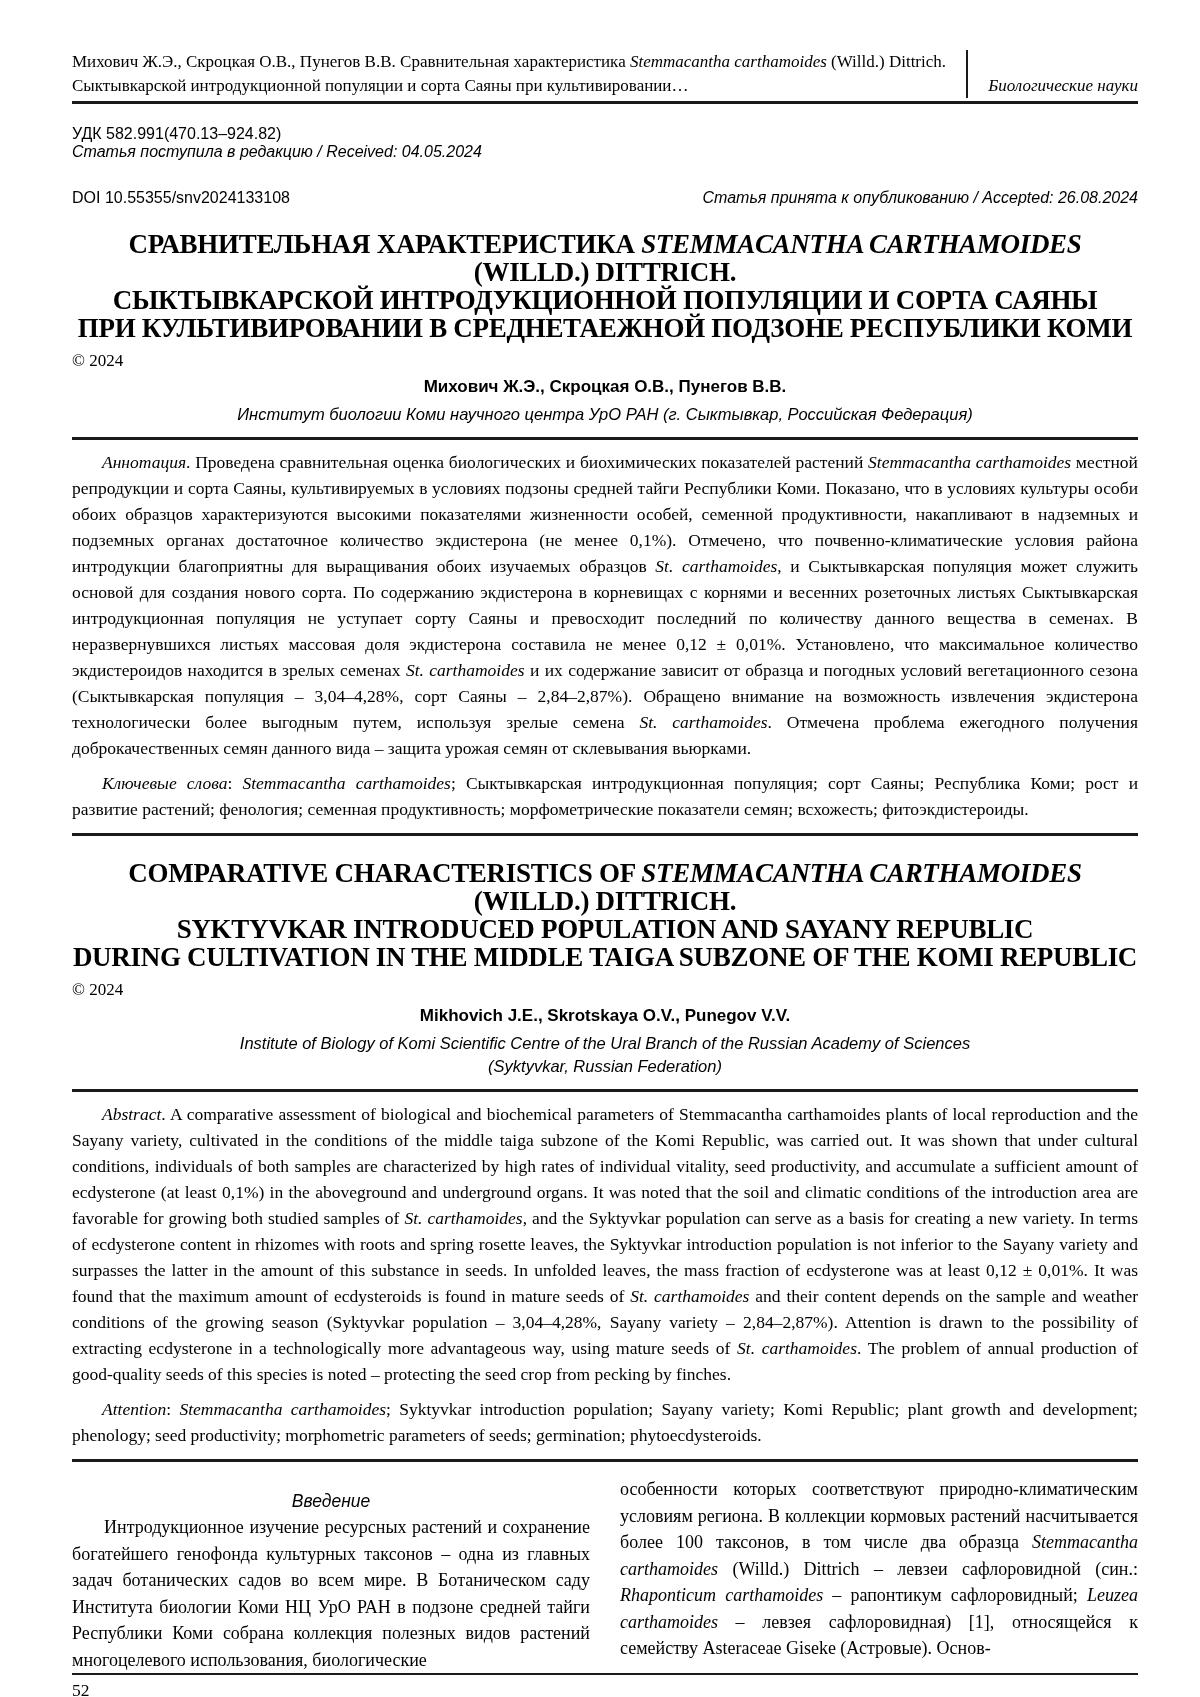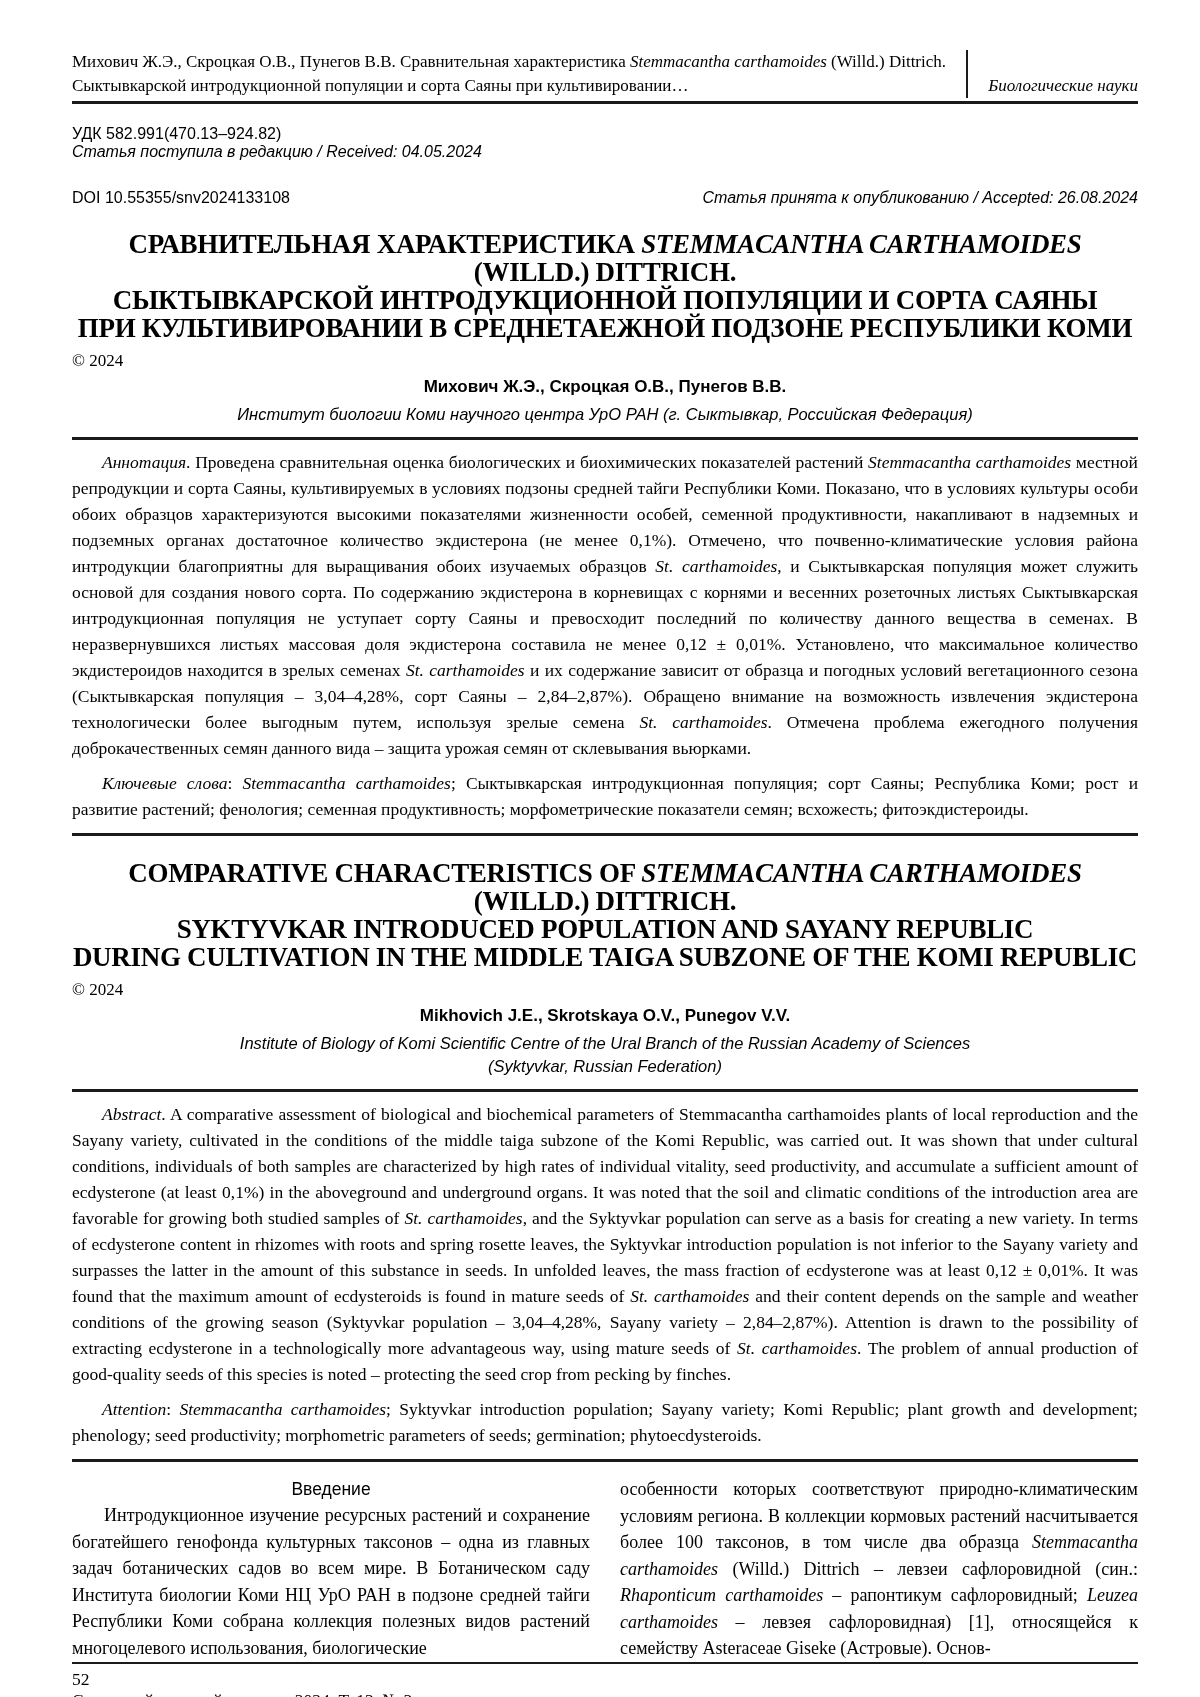--- a/index.html
+++ b/index.html
@@ -28,21 +28,21 @@
   .copyright { margin-top:9px; font-size:17px; }
   .authors { margin-top:6px; text-align:center; font-family:"Liberation Sans", sans-serif; font-weight:bold; font-size:17px; }
   .affiliation { margin-top:6px; text-align:center; font-family:"Liberation Sans", sans-serif; font-style:italic; font-size:16.5px; line-height:23px; }
   .rule { border-top:3px solid #1a1a1a; margin-top:11px; }
   
   .para { margin-top:9px; font-size:17.5px; line-height:26px; text-align:justify; text-indent:30px; }
   .para i { font-style:italic; }
   
   .columns { margin-top:14px; display:flex; gap:30px; flex:0 0 auto; }
   .col { flex:1; min-width:0; }
-  .intro-heading { text-align:center; font-family:"Liberation Sans", sans-serif; font-size:17.5px; line-height:26px; }
+  .intro-heading { text-align:center; font-family:"Liberation Sans", sans-serif; font-style:italic; font-size:17.5px; line-height:26px;margin-top:12px; }
   .col-para { font-size:18px; line-height:26.5px; text-align:justify; }
   .col-para.indent { text-indent:32px; }
   
   .footer { margin-top:auto; border-top:2px solid #1a1a1a; padding-top:5px; display:flex; justify-content:space-between; font-size:17.5px;flex-direction:column; }
 </style>
 </head>
 <body>
 
 <div class="page">
 

